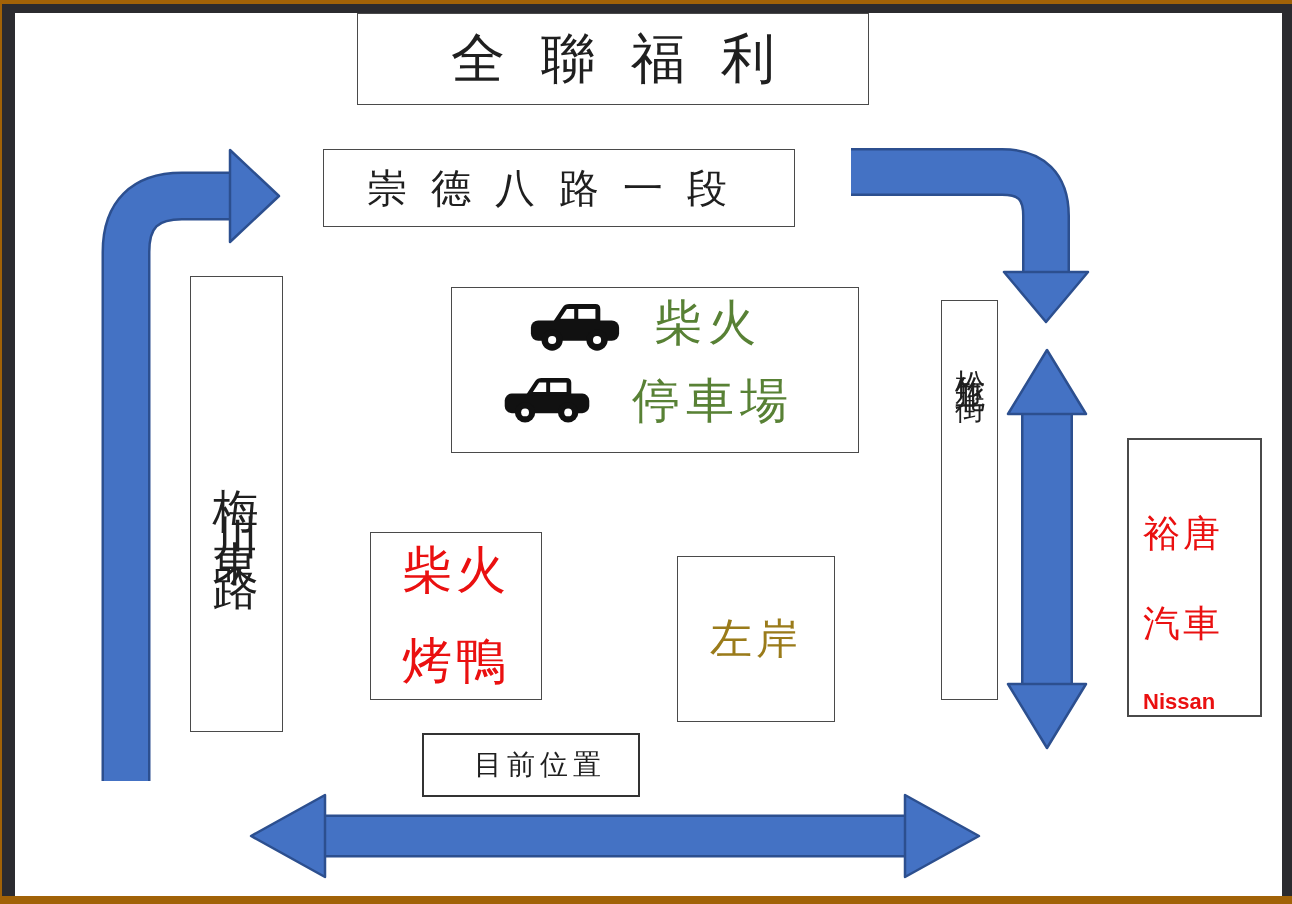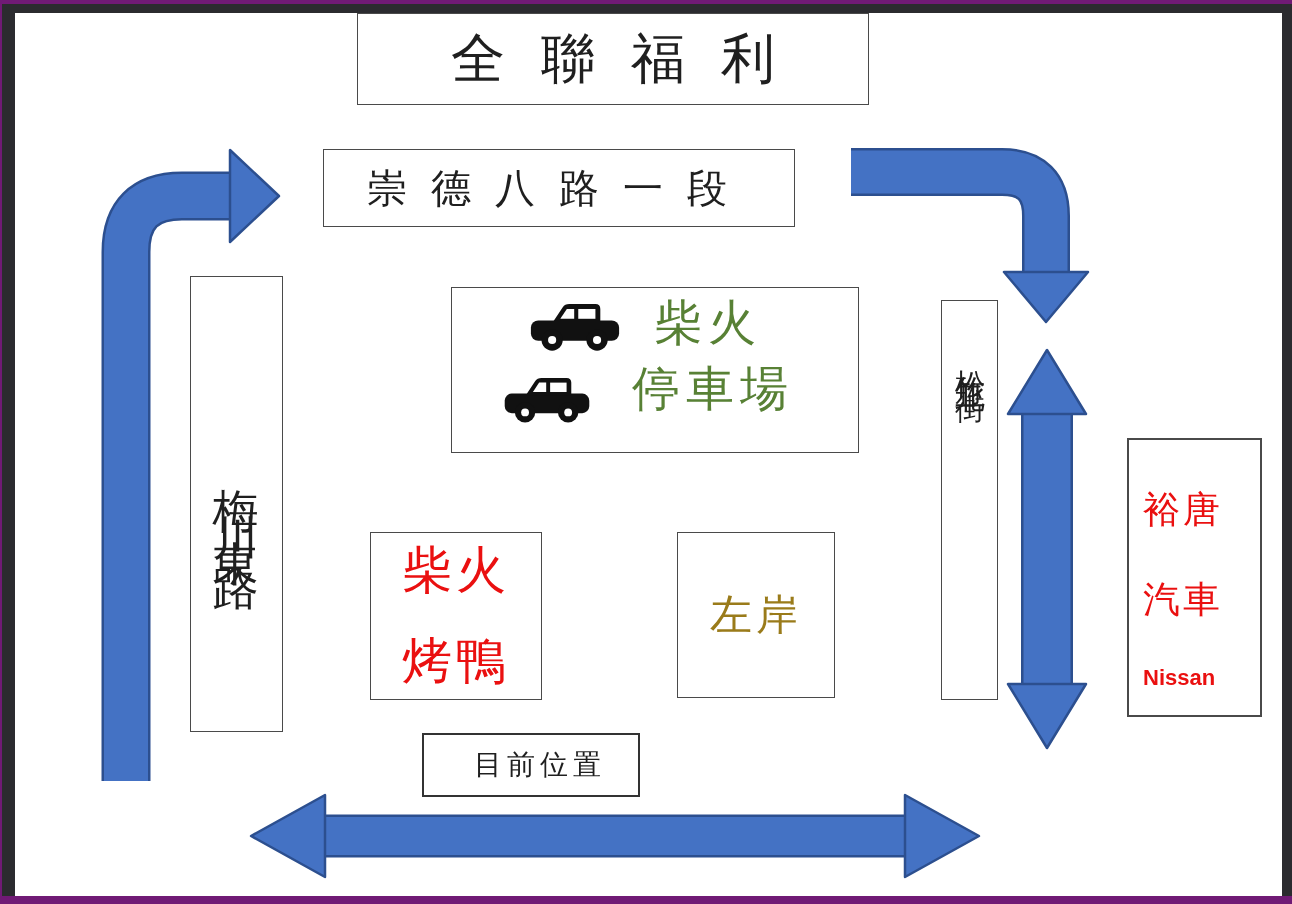--- a/index.html
+++ b/index.html
@@ -1,16 +1,16 @@
 <!DOCTYPE html>
 <html><head>
 <meta charset="utf-8">
 <style>
   html,body{margin:0;padding:0;background:#eef0f2;}
-  .canvas{position:relative;width:1292px;height:904px;background:#701a75;overflow:hidden;
+  .canvas{position:relative;width:1292px;height:904px;background:#a16207;overflow:hidden;
           font-family:"DejaVu Serif","Liberation Serif",serif;}
   .frame{position:absolute;left:2px;top:4px;width:1290px;height:892px;background:#2b2b2f;}
   .page{position:absolute;left:15px;top:13px;width:1267px;height:883px;background:#ffffff;}
   .overlay{position:absolute;left:0;top:0;width:1292px;height:904px;z-index:2;}
   .box{position:absolute;z-index:3;background:#ffffff;border:2px solid #4a4a4a;
        box-sizing:border-box;display:flex;align-items:center;justify-content:center;color:#1f1f1f;}
   .hlabel{white-space:nowrap;}
   .vtext{writing-mode:vertical-rl;text-orientation:upright;white-space:nowrap;}
   
   .b-pxmart{left:357px;top:13px;width:512px;height:92px;font-size:54px;letter-spacing:36px;padding-left:36px;border-width:1.5px;}
@@ -18,35 +18,35 @@
   
   .b-meichuan{left:190px;top:276px;width:93px;height:456px;font-size:46px;border-width:1.5px;}
   .b-meichuan .vtext{letter-spacing:26px;}
   
   .b-parking{left:451px;top:287px;width:408px;height:166px;border-width:1.5px;}
   .b-parking .inner{position:relative;width:100%;height:100%;}
   .car{position:absolute;color:#111;}
   .car svg{display:block;}
   .pk-label{position:absolute;color:#588135;font-size:48px;letter-spacing:6px;line-height:56px;white-space:nowrap;}
   .pk1{left:202px;top:6px;}
-  .pk2{left:180px;top:72px;text-align:center;}
+  .pk2{left:180px;top:84px;text-align:center;}
   .car1{left:74px;top:12px;width:98px;}
   .car2{left:48px;top:86px;width:94px;}
   
   .b-duck{left:370px;top:532px;width:172px;height:168px;flex-direction:column;gap:24px;
           color:#ea1010;font-size:50px;letter-spacing:4px;border-width:1.5px;}
-  .b-coffee{left:677px;top:532px;width:158px;height:166px;flex-direction:column;gap:24px;
+  .b-coffee{left:677px;top:556px;width:158px;height:166px;flex-direction:column;gap:24px;
           color:#9a7b1a;font-size:42px;letter-spacing:4px;border-width:1.5px;}
   
   .b-songzhu{left:941px;top:300px;width:57px;height:400px;align-items:flex-start;padding-top:45px;
           font-size:30px;border-width:1.5px;}
   .b-songzhu .vtext{letter-spacing:6px;}
   
   .b-nissan{left:1127px;top:438px;width:135px;height:279px;flex-direction:column;align-items:flex-start;
-          justify-content:center;padding:20px 0 0 14px;gap:40px;color:#ea1010;font-size:37px;letter-spacing:3px;}
+          justify-content:flex-end;padding:20px 0 0 14px;gap:40px;color:#ea1010;font-size:37px;letter-spacing:3px;}
   .nissan-en{font-family:"Liberation Sans","DejaVu Sans",sans-serif;font-size:22px;font-weight:600;letter-spacing:0;}
   
   .b-current{left:422px;top:733px;width:218px;height:64px;font-size:28px;letter-spacing:5px;padding-left:18px;
           border-color:#333;}
 </style>
 </head>
 <body>
 
 <div class="canvas">
   <div class="frame"></div>

